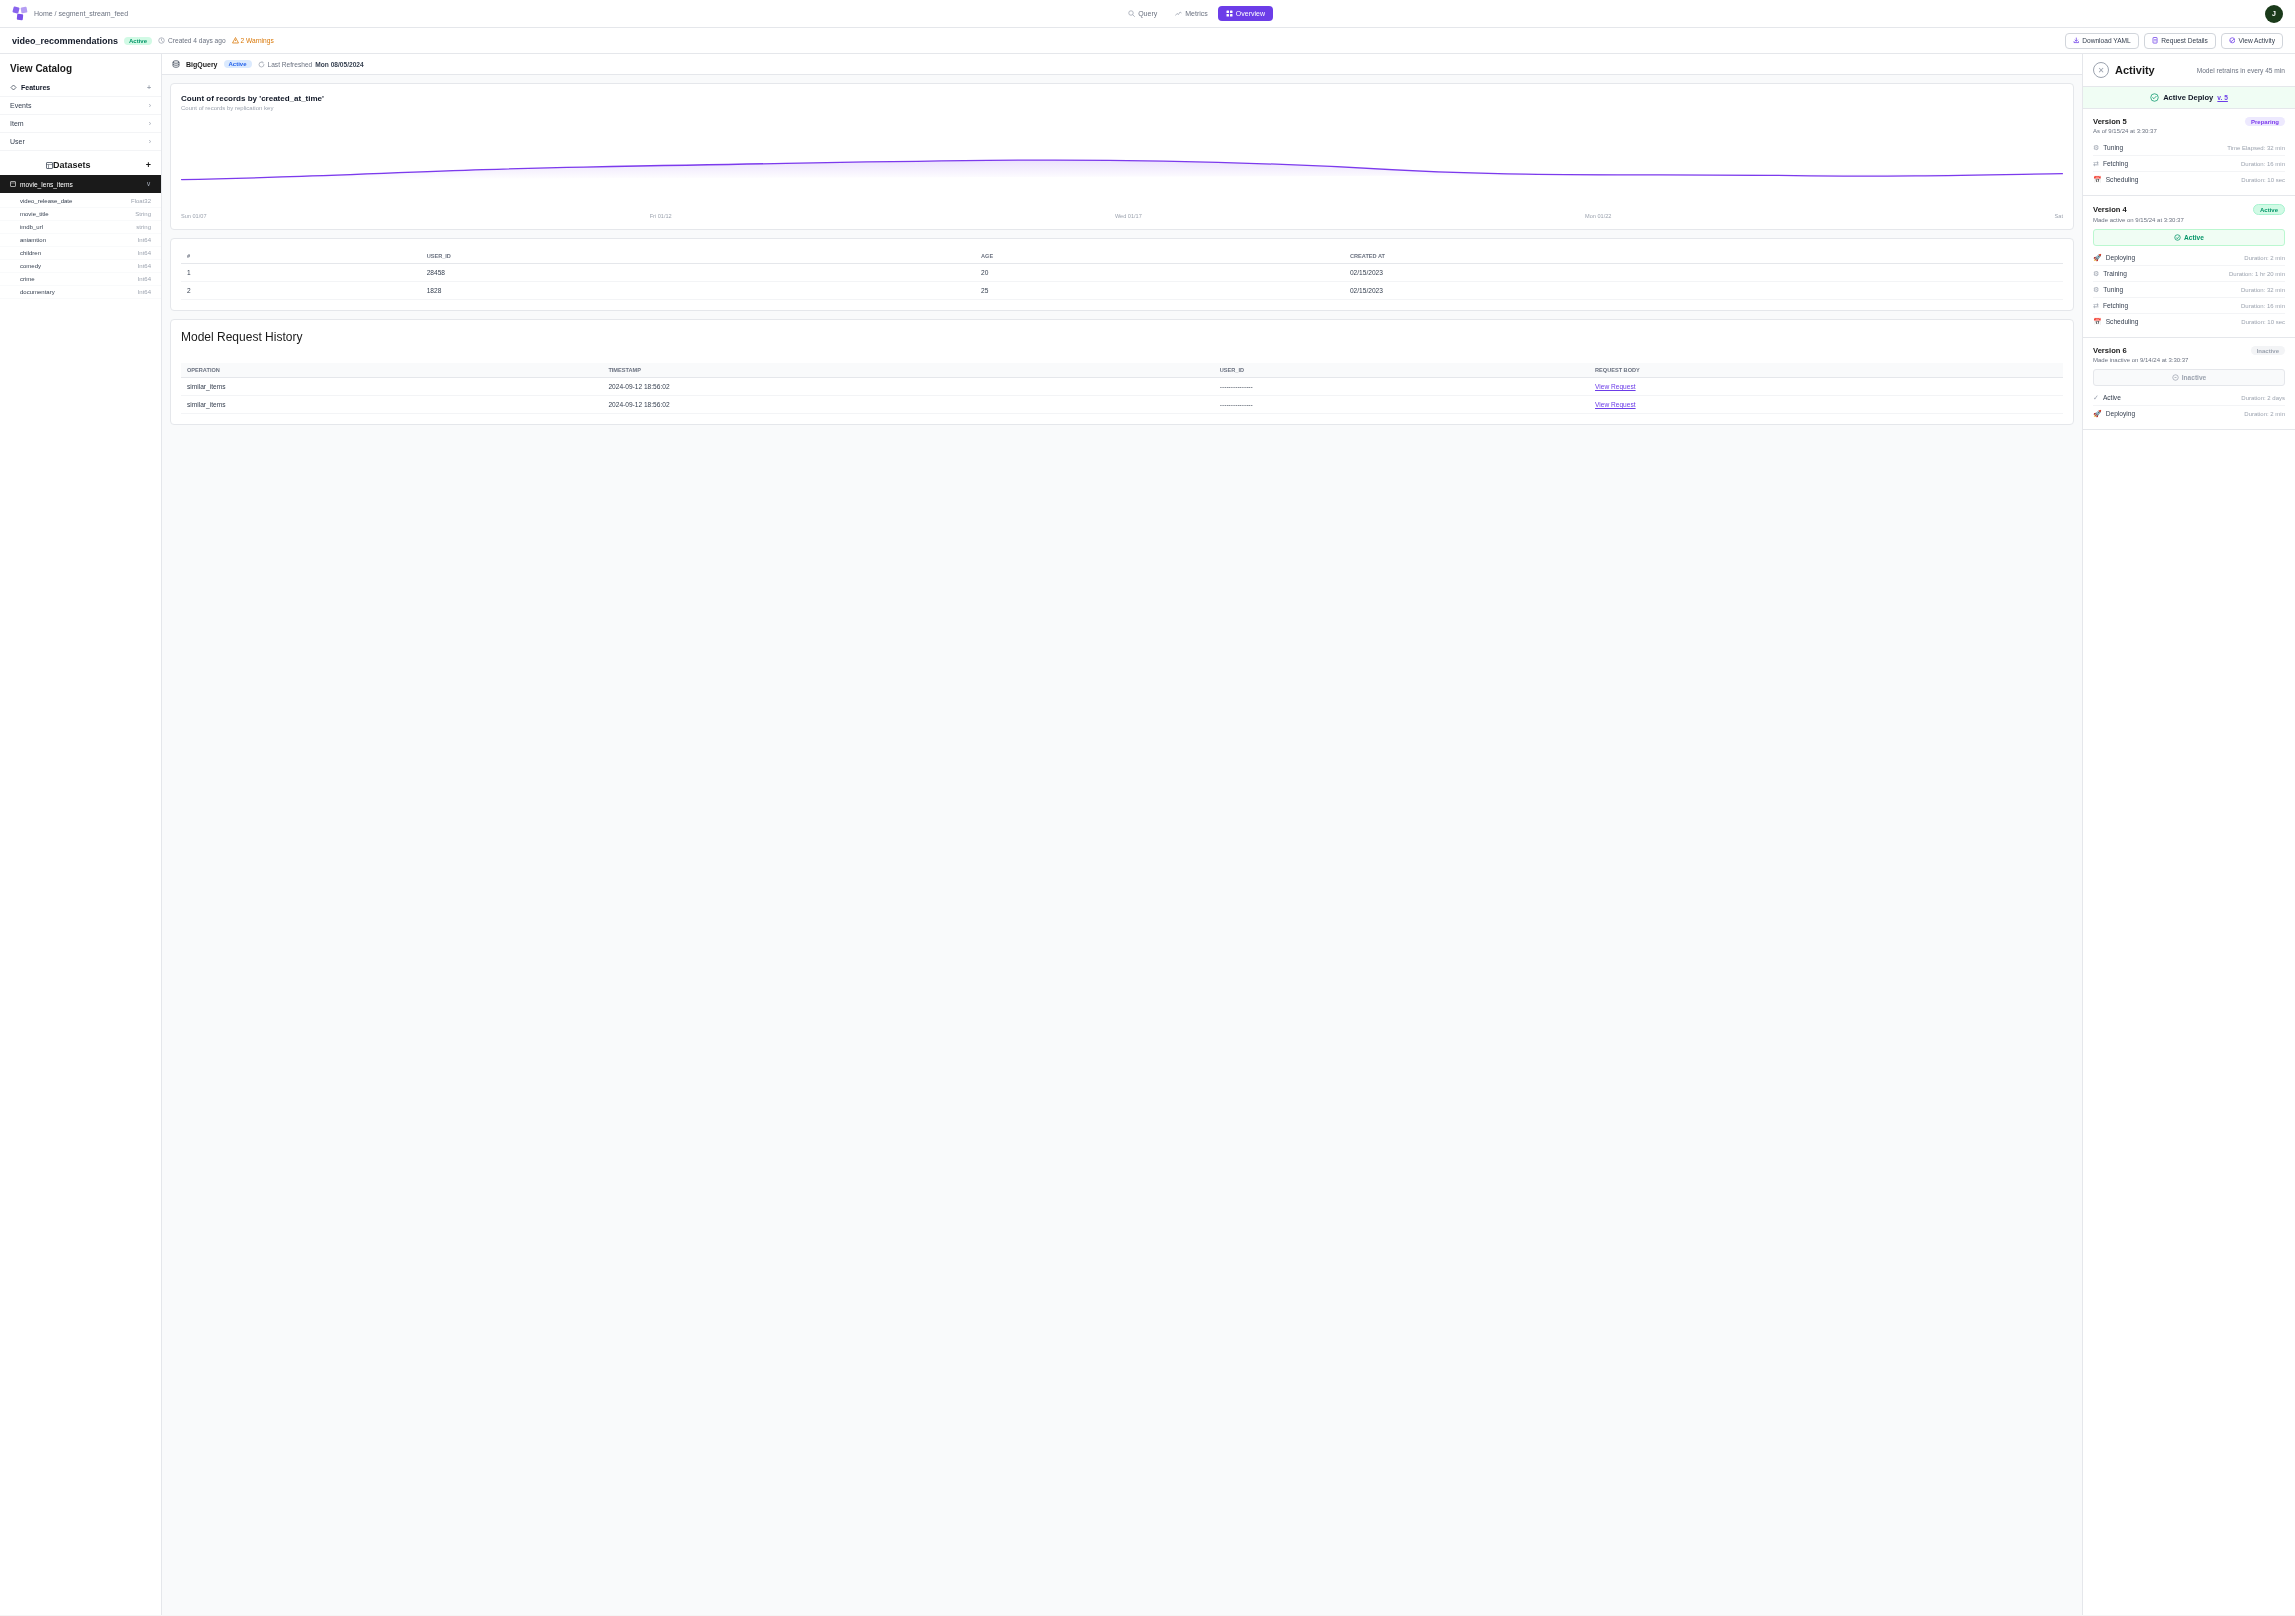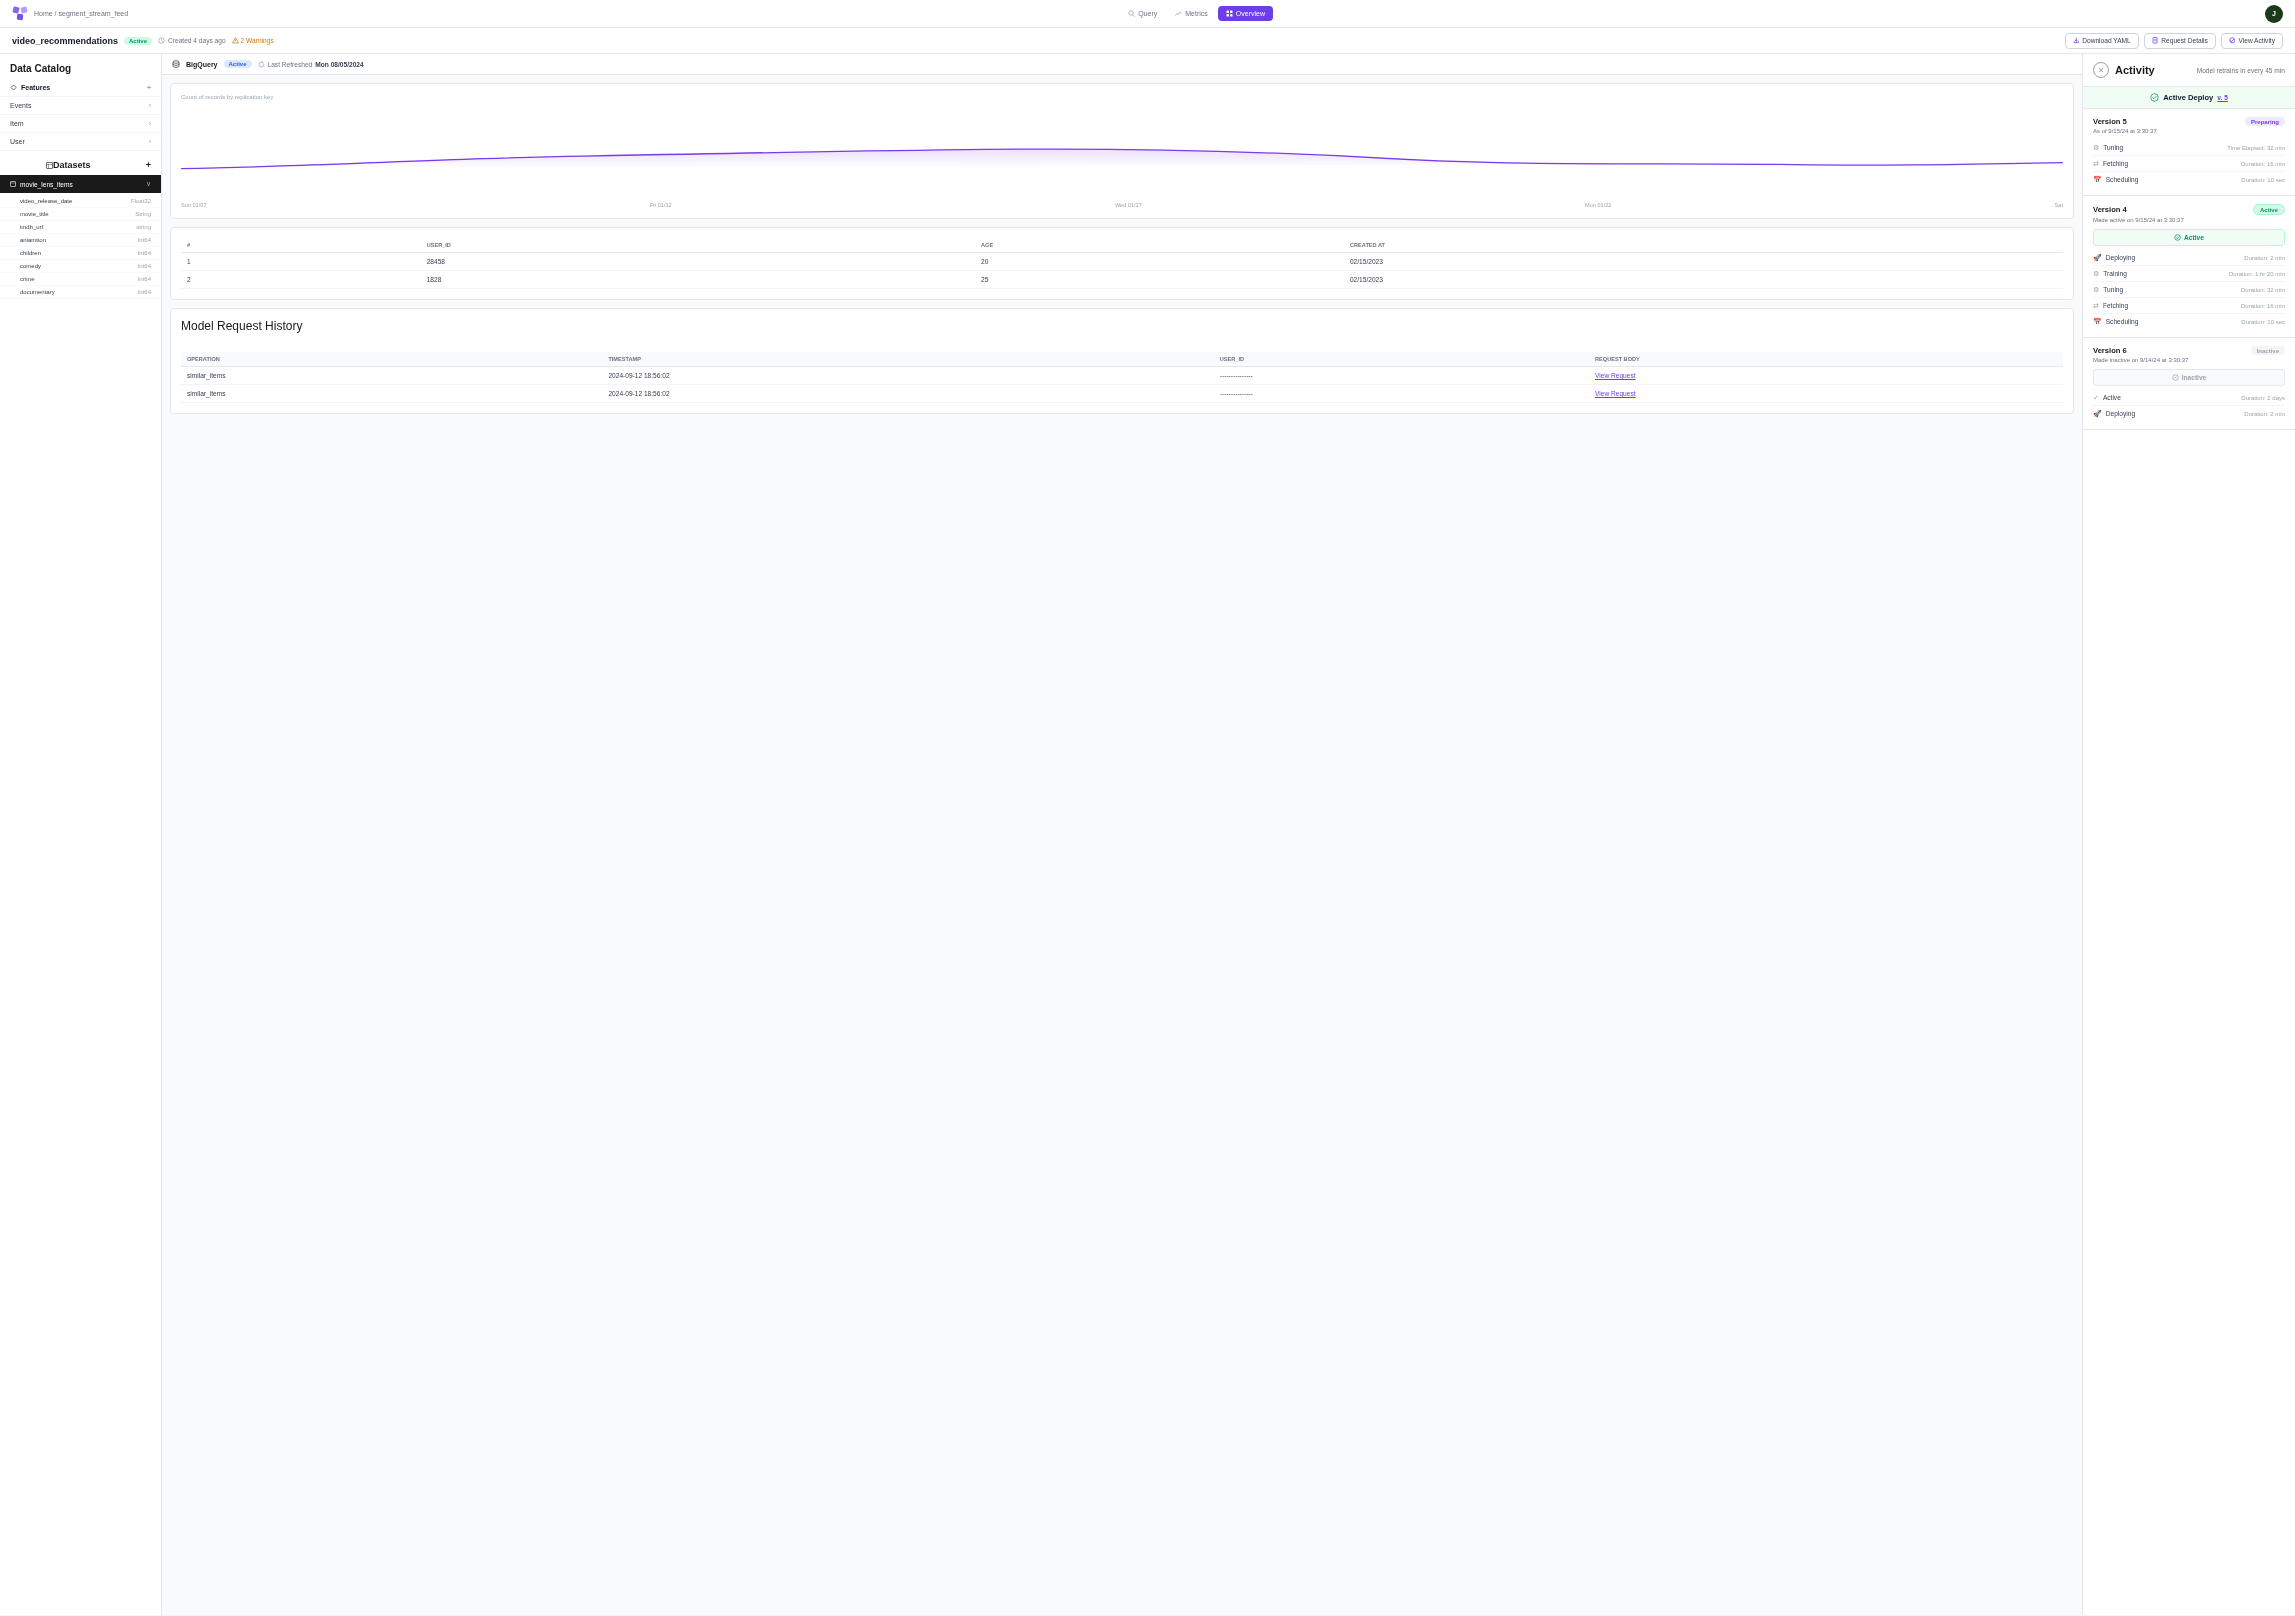--- a/index.html
+++ b/index.html
@@ -240,21 +240,21 @@
       </svg>
       <span>View Activity</span>
     </button>
   </div>
 </div>
 
 <div class="main-layout">
 
   <div class="left-panel">
     <div class="section-header">
-      <span>Data Catalog</span>
+      <span>View Catalog</span>
     </div>
 
     <div class="nav-item" style="font-weight:600; color:#111827;">
       <span style="display:flex;align-items:center;gap:4px;">
         <svg width="7" height="7" viewBox="0 0 14 14" fill="none">
           <path d="M2 7L7 2L12 7L7 12L2 7Z" stroke="#374151" stroke-width="1.5" fill="none"></path>
         </svg>
         <span>Features</span>
       </span>
       <span class="chevron-right">+</span>
@@ -346,20 +346,21 @@
         <svg width="7" height="7" viewBox="0 0 14 14" fill="none">
           <path d="M12 7A5 5 0 1 1 7 2" stroke="#9ca3af" stroke-width="1.5" fill="none" stroke-linecap="round"></path>
           <polyline points="7,2 10,2 10,5" stroke="#9ca3af" stroke-width="1.5" fill="none"></polyline>
         </svg>
         <span>Last Refreshed</span>
         <span class="refresh-date">Mon 08/05/2024</span>
       </span>
     </div>
 
     <div class="chart-section">
+      <div class="chart-title">Count of records by 'created_at_time'</div>
       <div class="chart-subtitle">Count of records by replication key</div>
       <div class="chart-area">
         <svg class="chart-line-svg" viewBox="0 0 560 180" preserveAspectRatio="none">
           <defs>
             <linearGradient id="lineGrad" x1="0" y1="0" x2="0" y2="1">
               <stop offset="0%" stop-color="#7c3aed" stop-opacity="0.15"></stop>
               <stop offset="100%" stop-color="#7c3aed" stop-opacity="0"></stop>
             </linearGradient>
           </defs>
           <path d="M0,120 C40,115 80,100 120,95 C160,90 200,85 240,82 C280,79 320,85 360,100 C400,115 440,108 480,112 C510,115 540,110 560,108" fill="url(#lineGrad)" stroke="none"></path>

